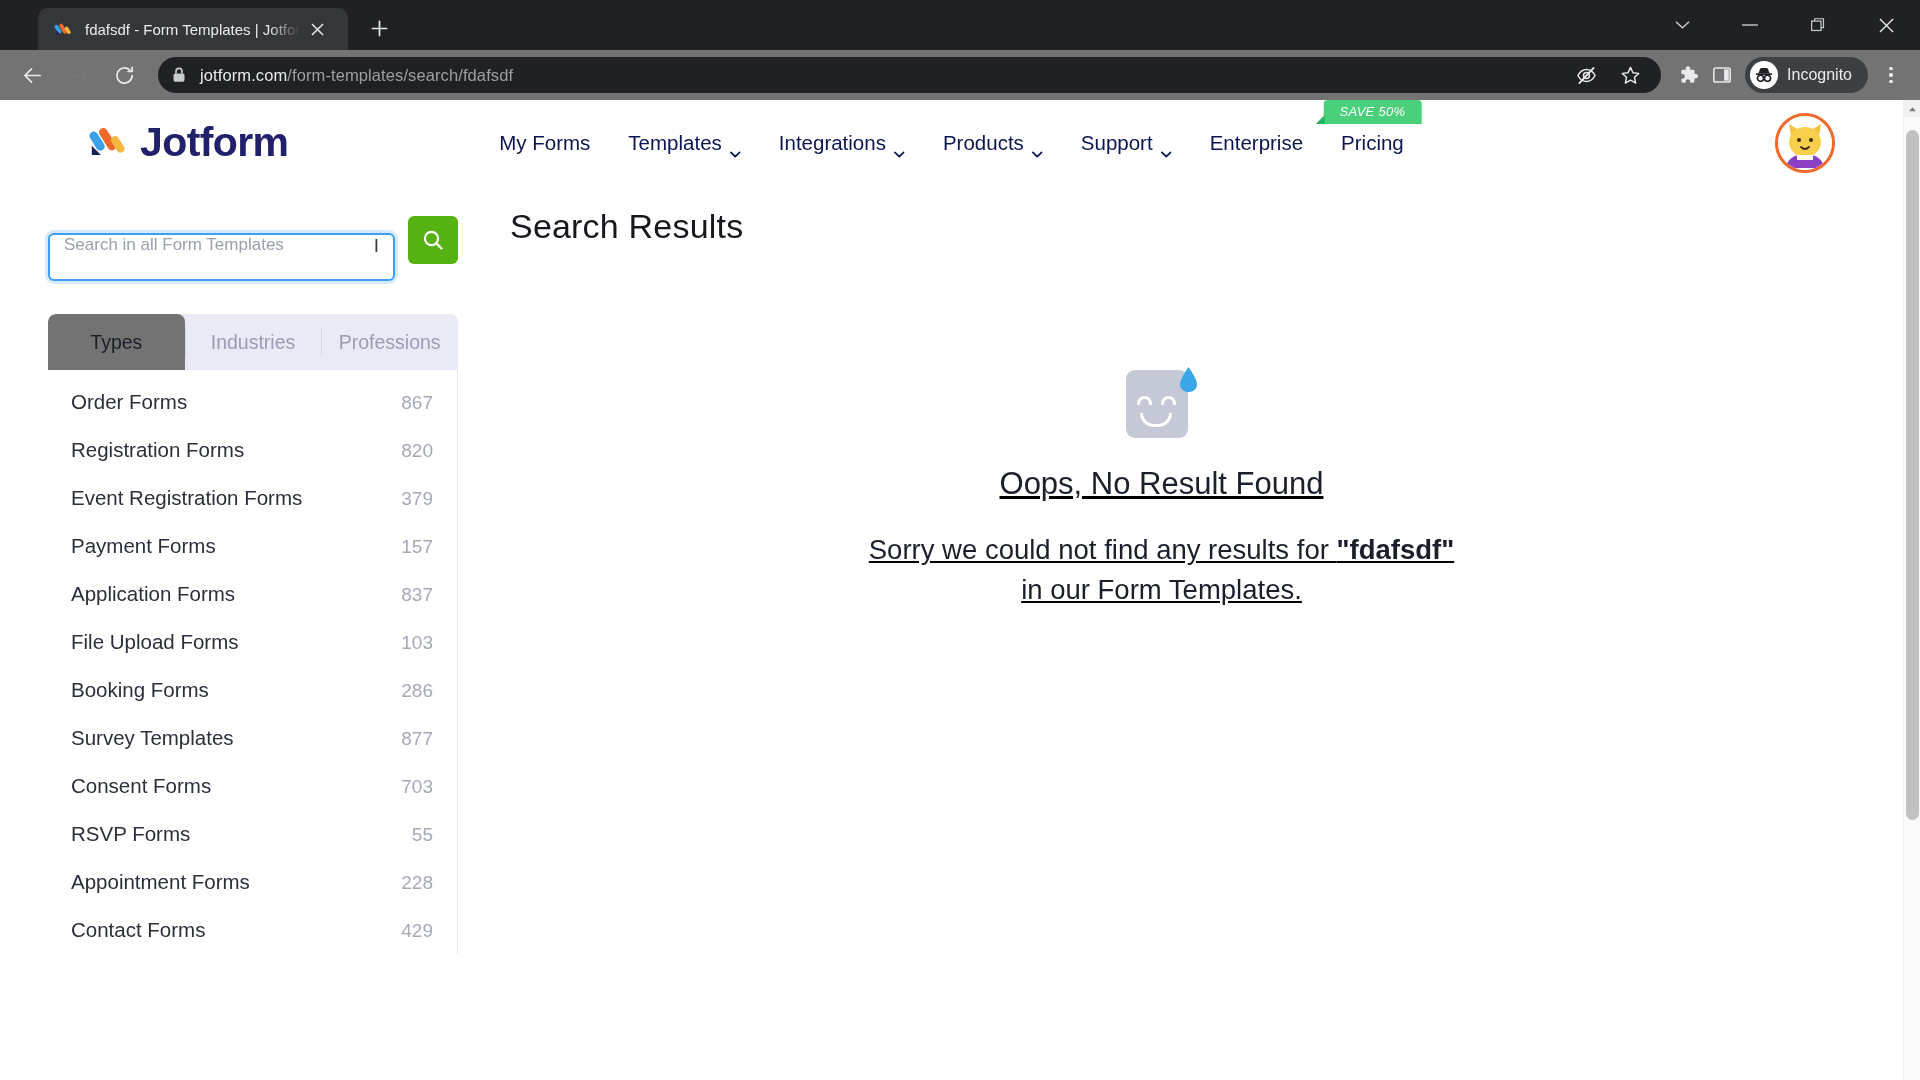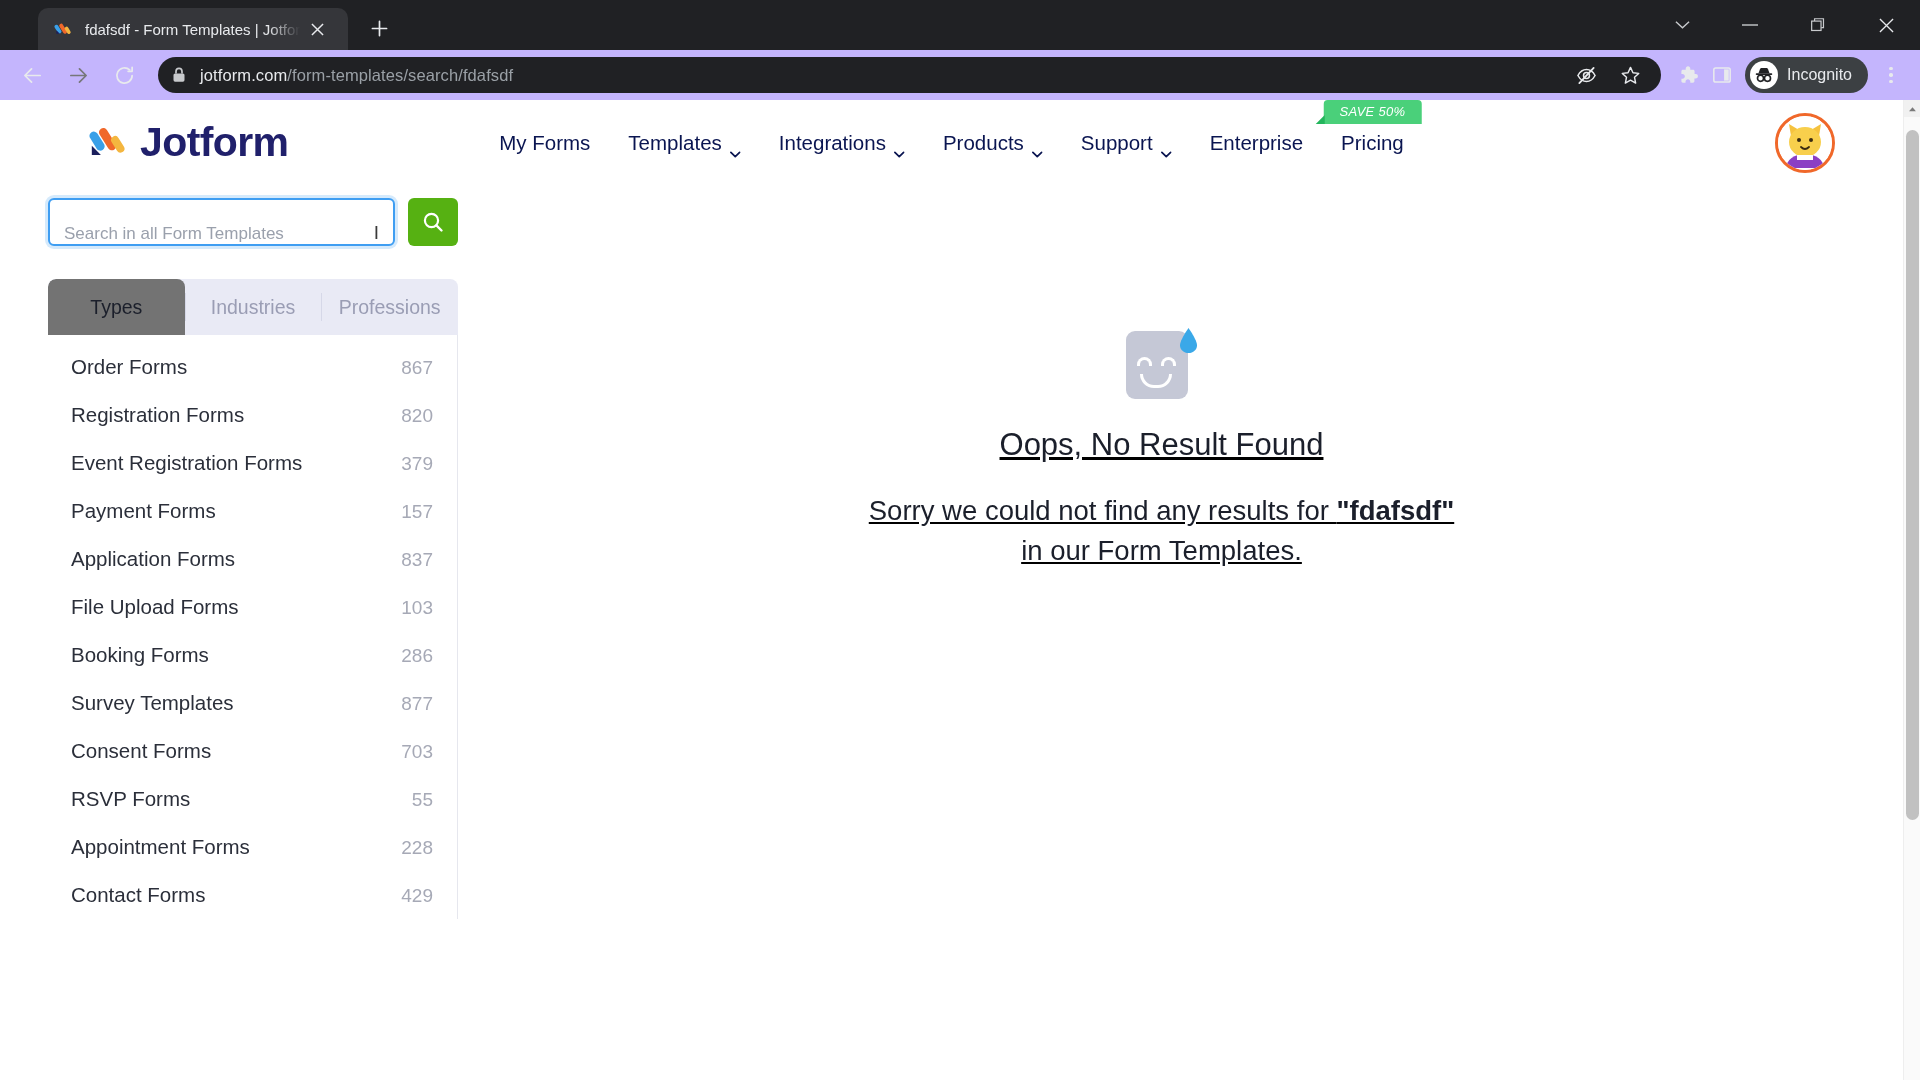--- a/index.html
+++ b/index.html
@@ -43,21 +43,21 @@
   }
   .wincontrols {
     position: absolute; right: 0; top: 0; height: 50px; display: flex; align-items: center;
   }
   .wc-btn {
     width: 68px; height: 50px; display: flex; align-items: center; justify-content: center;
     color: #c8cacd;
   }
 
   .toolbar {
-    height: 50px; background: #c4b5fd; display: flex; align-items: center;
+    height: 50px; background: #737373; display: flex; align-items: center;
     padding: 0 12px; flex: 0 0 50px;
   }
   .nav-btn {
     width: 40px; height: 40px; border-radius: 50%; display: flex;
     align-items: center; justify-content: center; color: #e8eaed; margin-right: 6px;
   }
   .nav-btn.disabled { color: #76777a; }
   .omnibox {
     flex: 1; height: 36px; background: #202124; border-radius: 18px;
     display: flex; align-items: center; padding: 0 14px; margin: 0 10px 0 8px;
@@ -120,22 +120,23 @@
     overflow: hidden; background: #fff; display:flex; align-items:center; justify-content:center;
   }
 
   
   .content { display: flex; padding-left: 48px; }
 
   .sidebar { width: 410px; flex: 0 0 410px; padding-top: 13px; }
   .search-row { display: flex; gap: 13px; align-items: center; }
   .search-box {
     flex: 1; height: 48px; border: 2px solid #3f9ef2; border-radius: 6px;
-    display: flex; align-items: flex-end; padding: 0 14px; background: #fff;
+    display: flex; align-items: flex-start; padding: 0 14px; background: #fff;
     box-shadow: 0 0 0 3px rgba(63,158,242,0.22);
+    margin-top: 35px;
   }
   .search-box input {
     border: none; outline: none; width: 100%; font-size: 17px; color: #2b3245;
     font-family: "Liberation Sans", sans-serif; background: transparent;
   }
   .search-box input::placeholder { color: #9aa0ac; }
   .caret-glyph { color: #3a3a3a; font-size: 19px; margin-left: 6px; }
   .search-btn {
     width: 50px; height: 48px; background: #56b112; border-radius: 6px;
     display: flex; align-items: center; justify-content: center; flex: 0 0 50px;
@@ -473,20 +474,21 @@
               <span class="count">228</span>
             </div>
             <div class="list-item">
               <span>Contact Forms</span>
               <span class="count">429</span>
             </div>
           </div>
         </aside>
 
         <main class="main">
+          <h1 class="page-title">Search Results</h1>
 
           <div class="empty-state">
             <div class="sad-icon">
               <div class="sad-face">
                 <span class="eye l"></span>
                 <span class="eye r"></span>
                 <span class="mouth"></span>
               </div>
               <span class="drop">
                 <svg width="19" height="27" viewBox="0 0 19 27">

